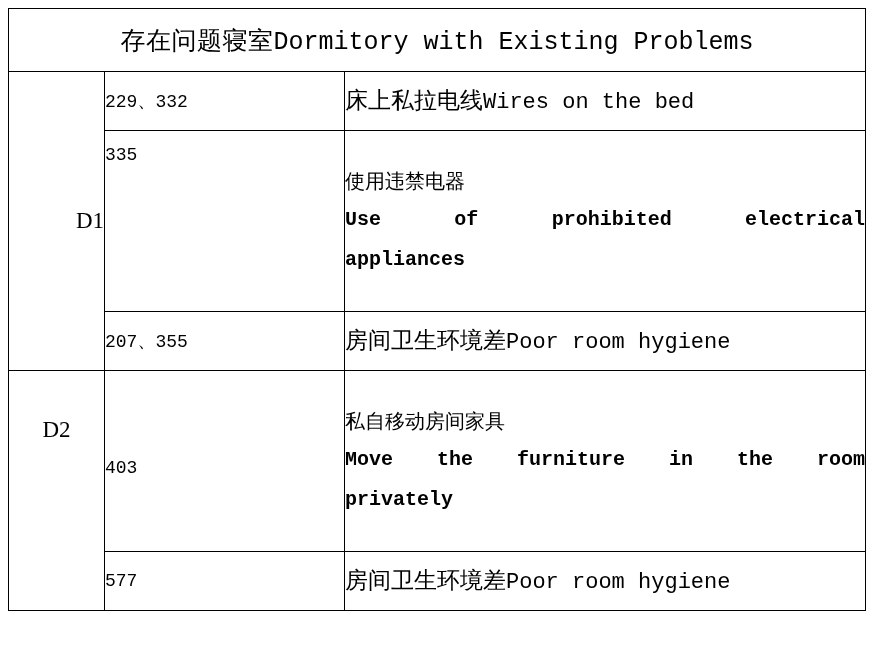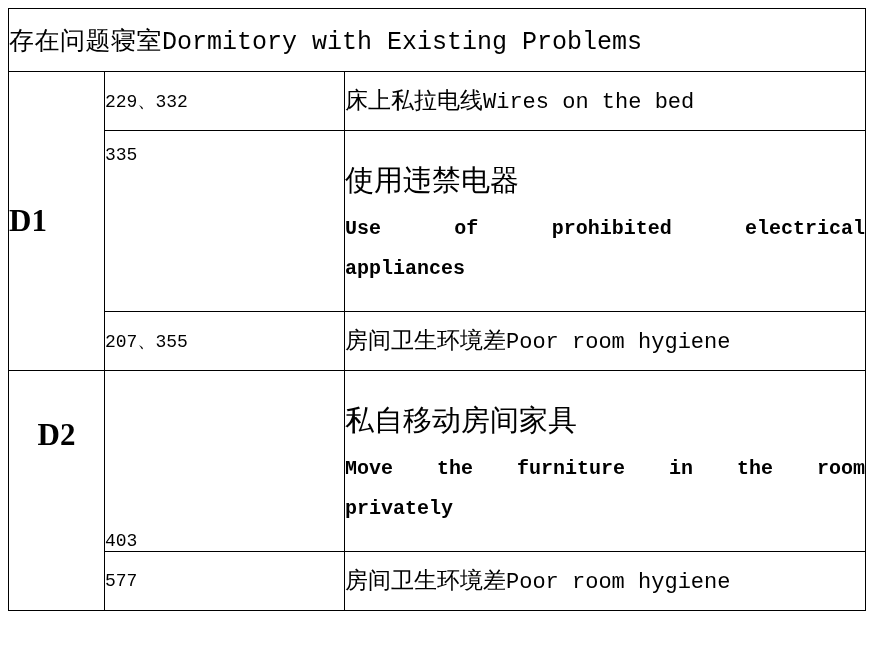--- a/index.html
+++ b/index.html
@@ -24,38 +24,38 @@
     table-layout: fixed;
     width: 858px;
     margin: 8px 0 0 8px;
   }
   table.problem-table td {
     border: 1px solid #000000;
     vertical-align: middle;
     padding: 0;
   }
   .title-cell {
+    text-align: center;
     height: 62px;
     font-size: 25px;
     letter-spacing: 0.5px;
     margin-left: 40px;
   }
   .title-cell .cn {
     font-family: "Liberation Serif", serif;
   }
   .title-cell .en {
     font-family: "Liberation Mono", monospace;
     letter-spacing: 0px;
   }
   .dorm-cell {
-    text-align: left;
+    text-align: right;
     font-family: "Liberation Serif", serif;
-    font-size: 31px;
+    font-size: 23px;
     width: 96px;
-    font-weight: bold;
   }
   .room-cell {
     width: 240px;
     font-family: "Liberation Mono", monospace;
     font-size: 18px;
     padding: 0 0 0 14px;
     vertical-align: middle;
   }
   .desc-cell {
     padding: 0 14px 0 14px;
@@ -80,21 +80,21 @@
     text-align: justify;
     text-align-last: justify;
     width: 100%;
     font-weight: bold;
   }
   .en-block.last-line {
     text-align-last: left;
   }
   .cn-line {
     font-family: "Liberation Serif", serif;
-    font-size: 29px;
+    font-size: 20px;
     line-height: 1.9;
   }
   .row-tall {
     height: 180px;
   }
   .row-short {
     height: 58px;
   }
   .pad-wrap {
     padding: 6px 0 6px 0;
@@ -155,21 +155,21 @@
         </td>
       </tr>
 
       <tr>
         <td class="dorm-cell" rowspan="2">
           <div style="display:flex; align-items:flex-start; justify-content:center; height:180px; padding-top:16px; box-sizing:border-box;">
             <span>D2</span>
           </div>
         </td>
         <td class="room-cell row-tall">
-          <div style="height:180px; display:flex; align-items:flex-end; padding-top:14px; box-sizing:border-box;">
+          <div style="height:180px; display:flex; align-items:center; padding-top:14px; box-sizing:border-box;">
             <span>403</span>
           </div>
         </td>
         <td class="desc-cell row-tall">
           <div class="pad-wrap">
             <div class="cn-line">私自移动房间家具</div>
             <div class="en-block">Move  the  furniture  in  the  room</div>
             <div class="en-block last-line">privately</div>
           </div>
         </td>

